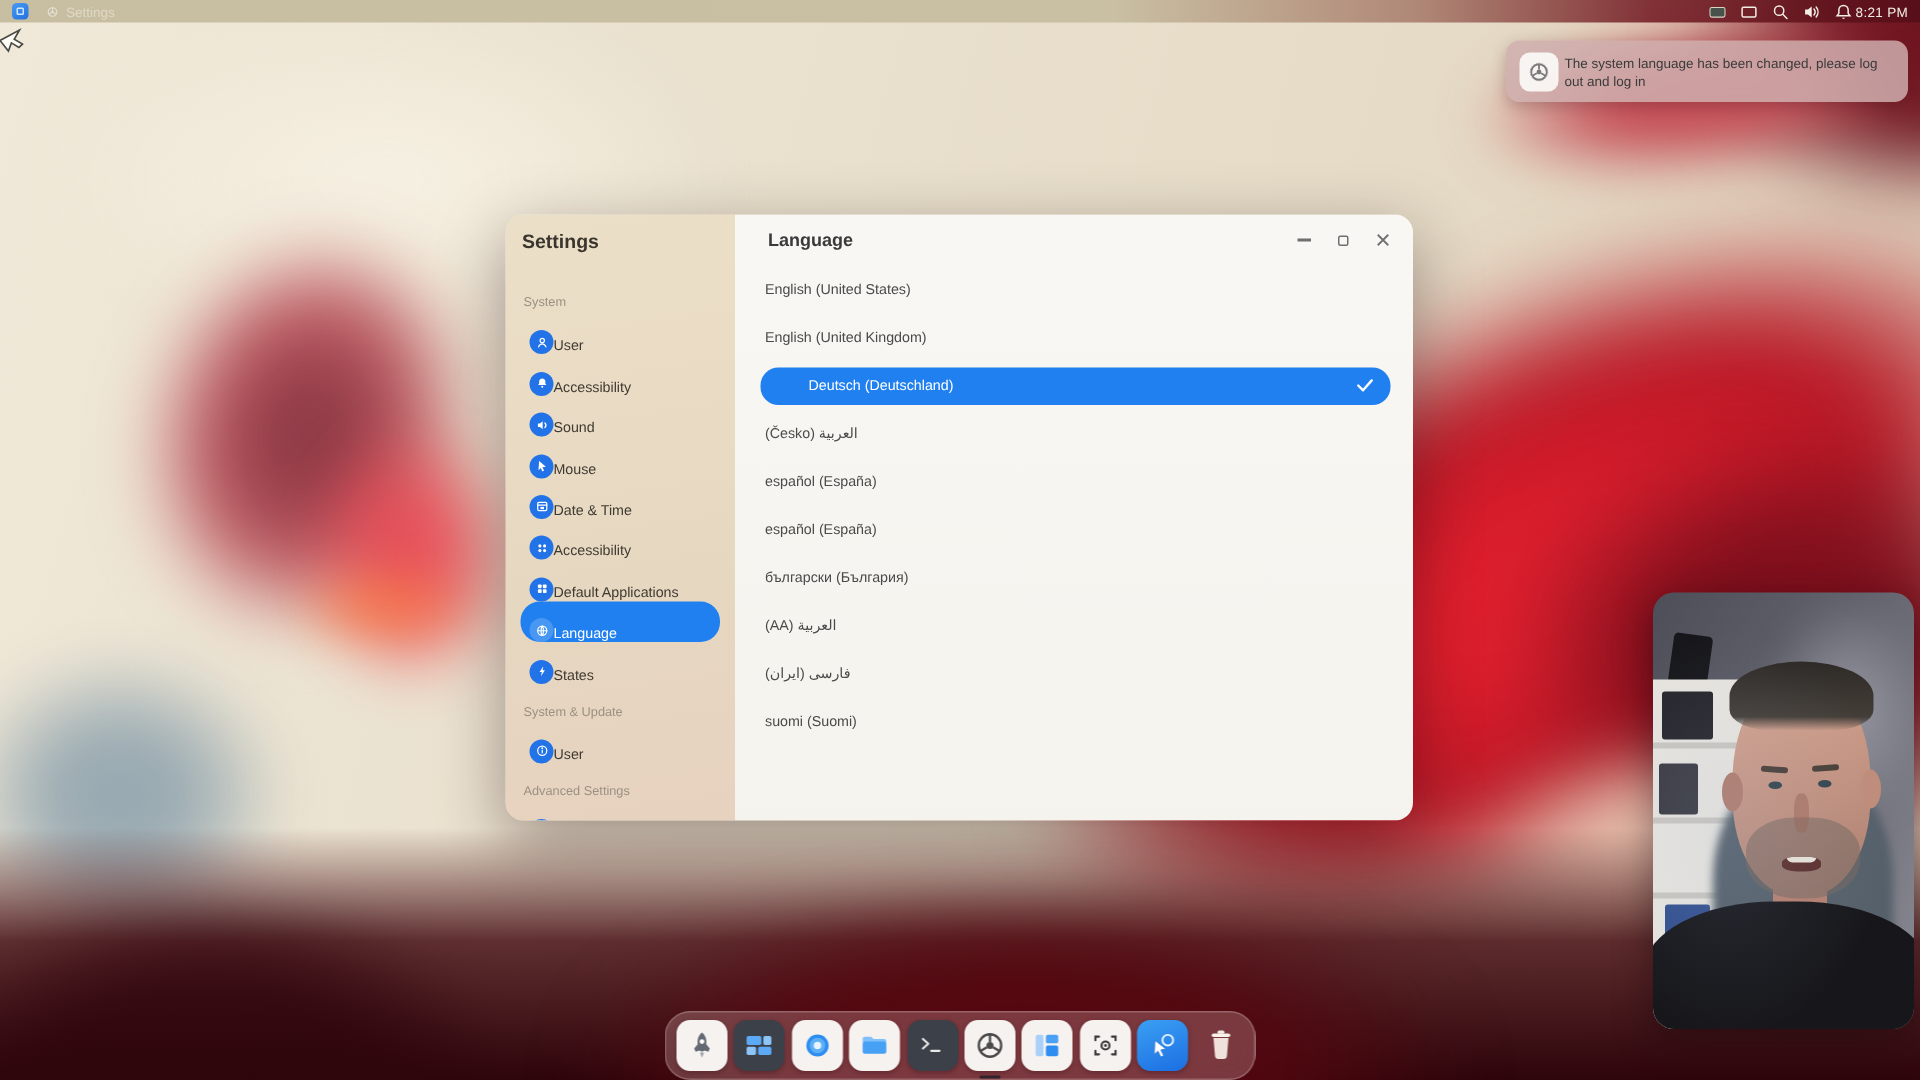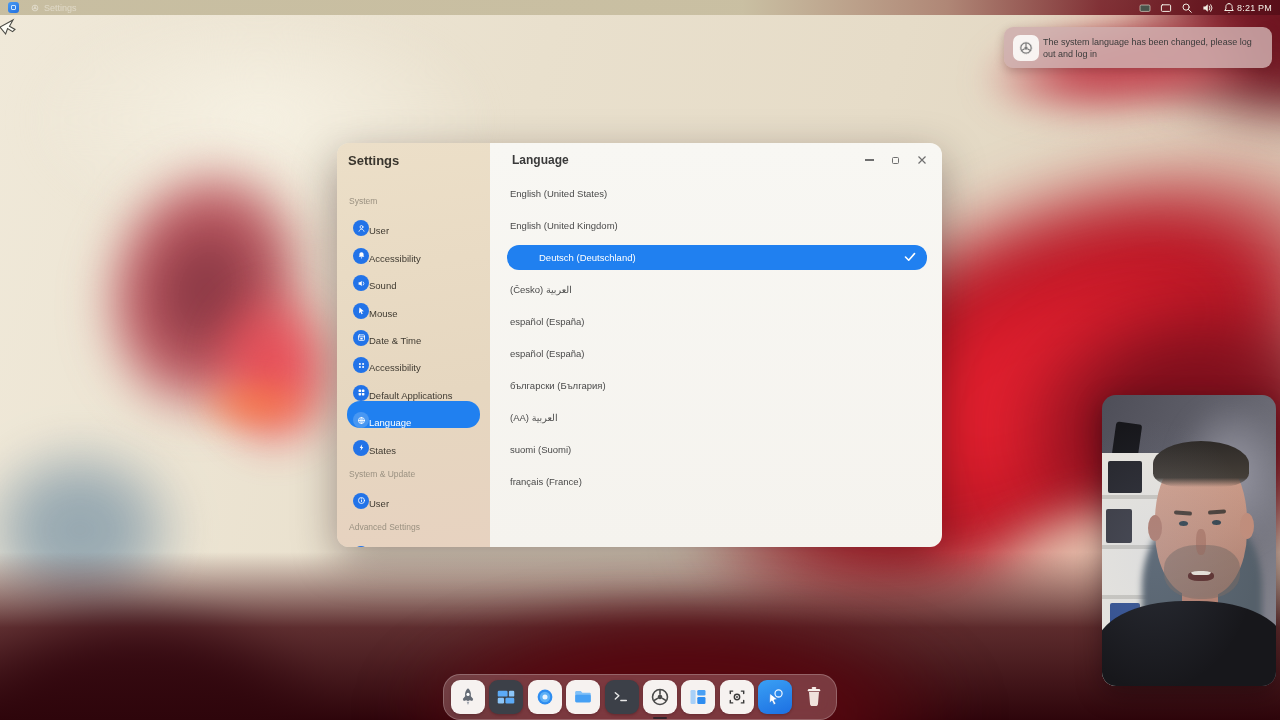--- a/index.html
+++ b/index.html
@@ -368,24 +368,24 @@
         <div class="lang-row">
           <span class="lang-label" dir="auto">español (España)</span>
         </div>
         <div class="lang-row">
           <span class="lang-label" dir="auto">български (България)</span>
         </div>
         <div class="lang-row">
           <span class="lang-label" dir="auto">العربية (AA)</span>
         </div>
         <div class="lang-row">
+          <span class="lang-label" dir="auto">فارسی (ایران)</span>
+        </div>
+        <div class="lang-row">
           <span class="lang-label" dir="auto">suomi (Suomi)</span>
-        </div>
-        <div class="lang-row">
-          <span class="lang-label" dir="auto">français (France)</span>
         </div>
       </div>
   </div>
 </div>
 
 <div id="dock">
     <div class="dock-item">
       <div class="di-bg white">
         <svg width="26" height="26" viewBox="0 0 33 33">
           <path d="M16.5 5.5c2.9 2.3 4.3 5.9 3.6 10l3 3.5-1.2 2.7-3.2-1c-.7.5-1.5.8-2.2.8s-1.5-.3-2.2-.8l-3.2 1-1.2-2.7 3-3.5c-.7-4.1.7-7.7 3.6-10z" fill="#646a74"></path>

